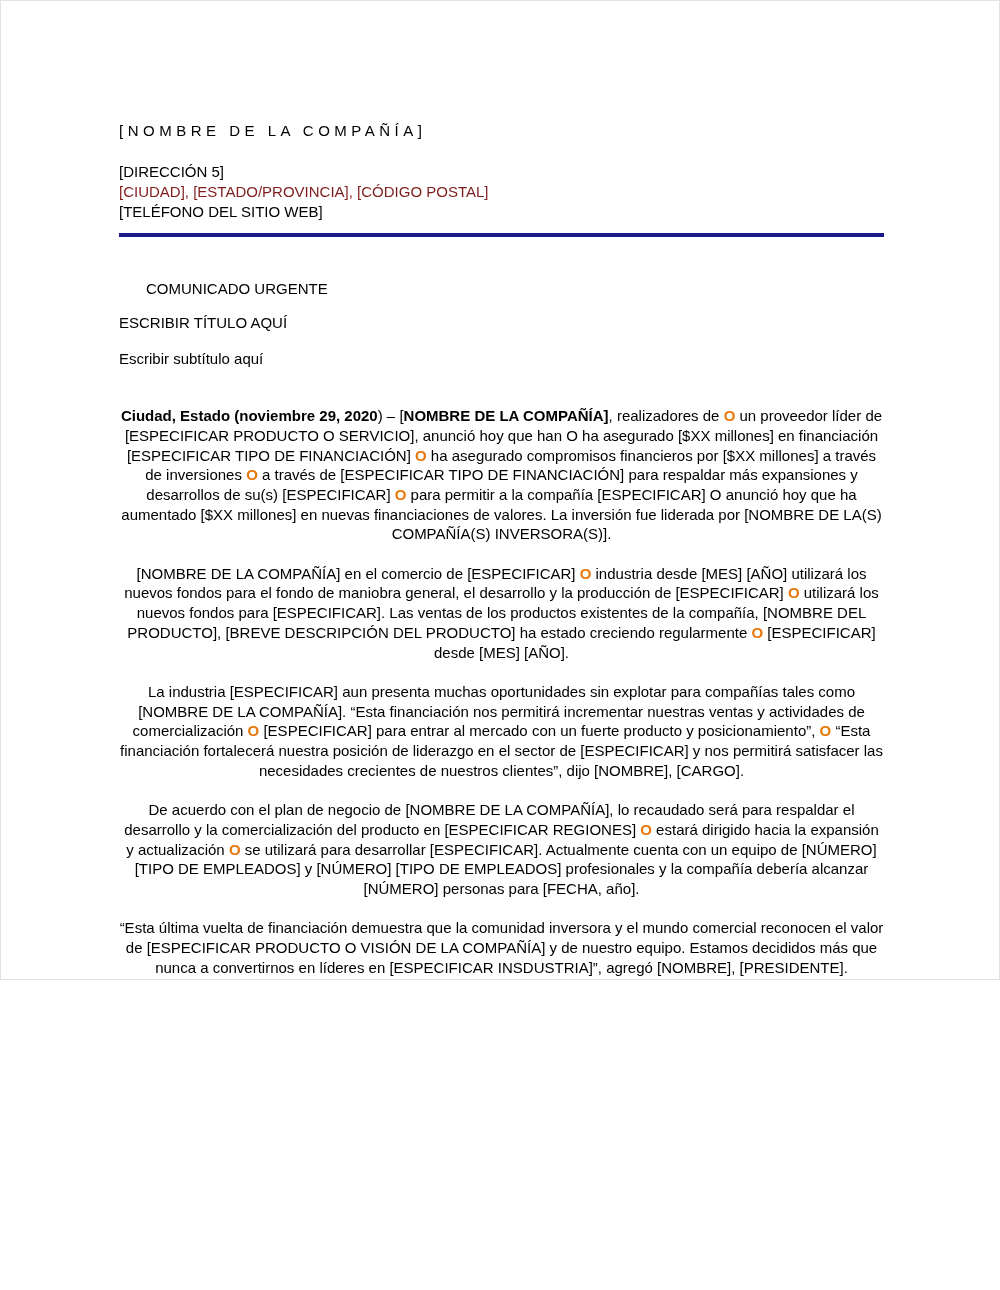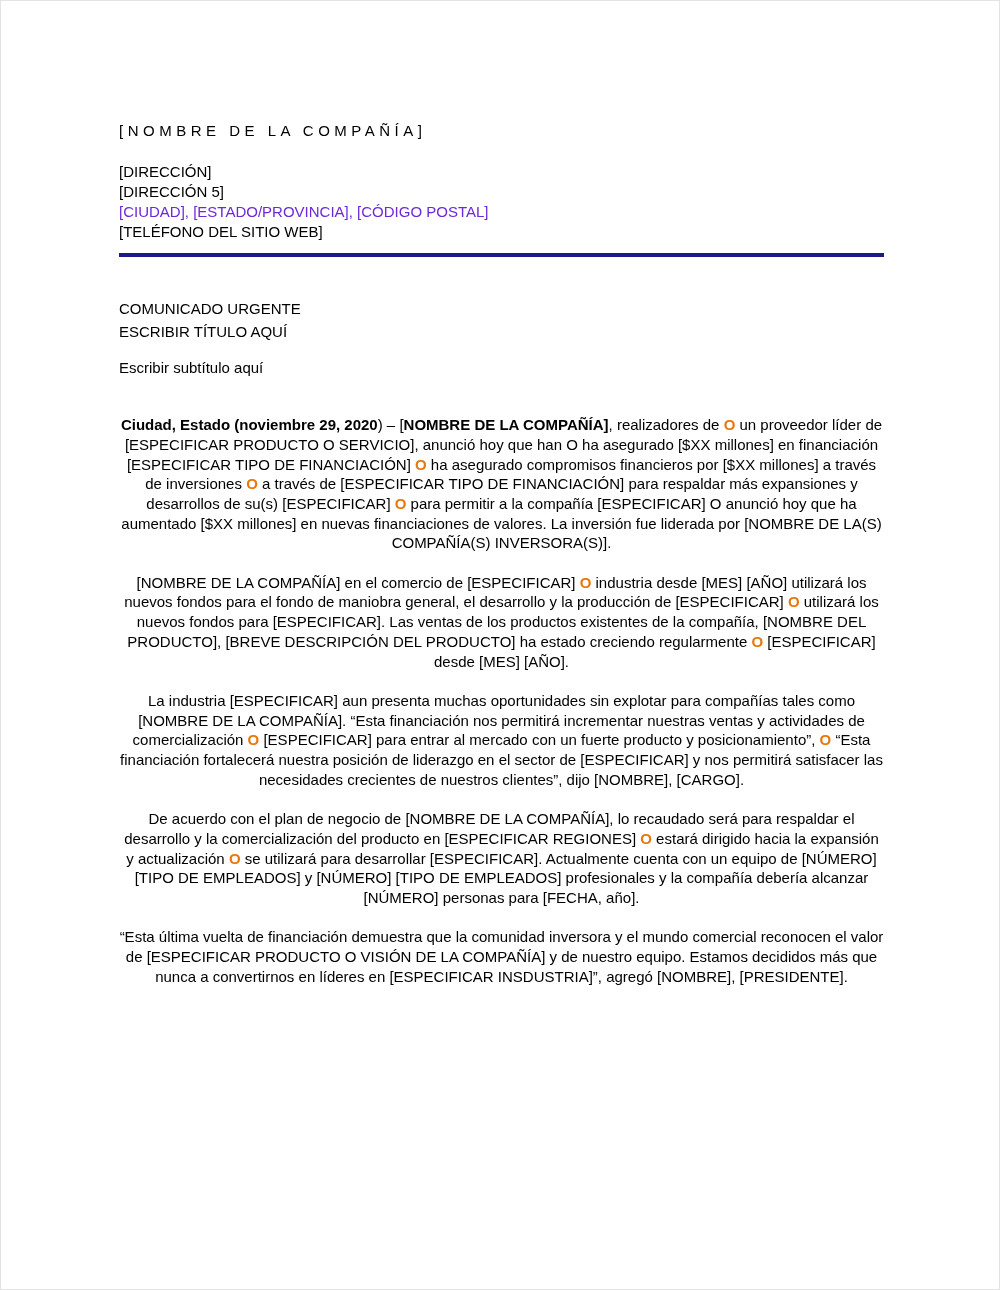--- a/index.html
+++ b/index.html
@@ -3,21 +3,21 @@
 <meta charset="utf-8">
 <style>
   html, body {
     margin: 0;
     padding: 0;
     background: #ffffff;
   }
   .page {
     position: relative;
     width: 1000px;
-    height: 1290px;
+    height: 980px;
     box-sizing: border-box;
     background: #ffffff;
     border: 1px solid #e3e3e3;
     padding: 120px 115px 0 118px;
     font-family: "Liberation Sans", "DejaVu Sans", sans-serif;
     font-size: 15px;
     line-height: 19.7px;
     color: #000000;
   }
   
@@ -30,52 +30,51 @@
     font-style: italic;
     letter-spacing: 3px;
     line-height: 20px;
     white-space: nowrap;
   }
   .address-block {
     margin-top: 21px;
     line-height: 20px;
   }
   .city-line {
-    color: #6d28d9;
+    color: #7f1d1d;
   }
   .rule {
     border: none;
     height: 4px;
     background: #1A1A8C;
     margin: 11px 0 0 0;
   }
   
-  .kicker   { margin-top: 42px; }
-  .title    { margin-top: 3px; }
+  .kicker   { margin-top: 42px; margin-left: 27px; }
+  .title    { margin-top: 14px; }
   .subtitle { margin-top: 17px; }
   
   .body-text { margin-top: 37px; }
   .body-text p {
     margin: 0 0 19.7px 0;
     text-align: center;
   }
   .run-n { font-weight: normal; color: #000000; }
   .run-b { font-weight: bold;   color: #000000; }
   .run-o { font-weight: bold;   color: #E8780C; }
 </style>
 </head>
 <body>
 
 <div class="page">
 
   <header>
     <div class="company-name">[NOMBRE DE LA COMPAÑÍA]</div>
 
     <div class="address-block">
-      <div>[DIRECCIÓN]</div>
       <div>[DIRECCIÓN 5]</div>
       <div class="city-line">[CIUDAD], [ESTADO/PROVINCIA], [CÓDIGO POSTAL]</div>
       <div>[TELÉFONO DEL SITIO WEB]</div>
     </div>
 
     <hr class="rule">
   </header>
 
   <section>
     <div class="kicker">COMUNICADO URGENTE</div>

